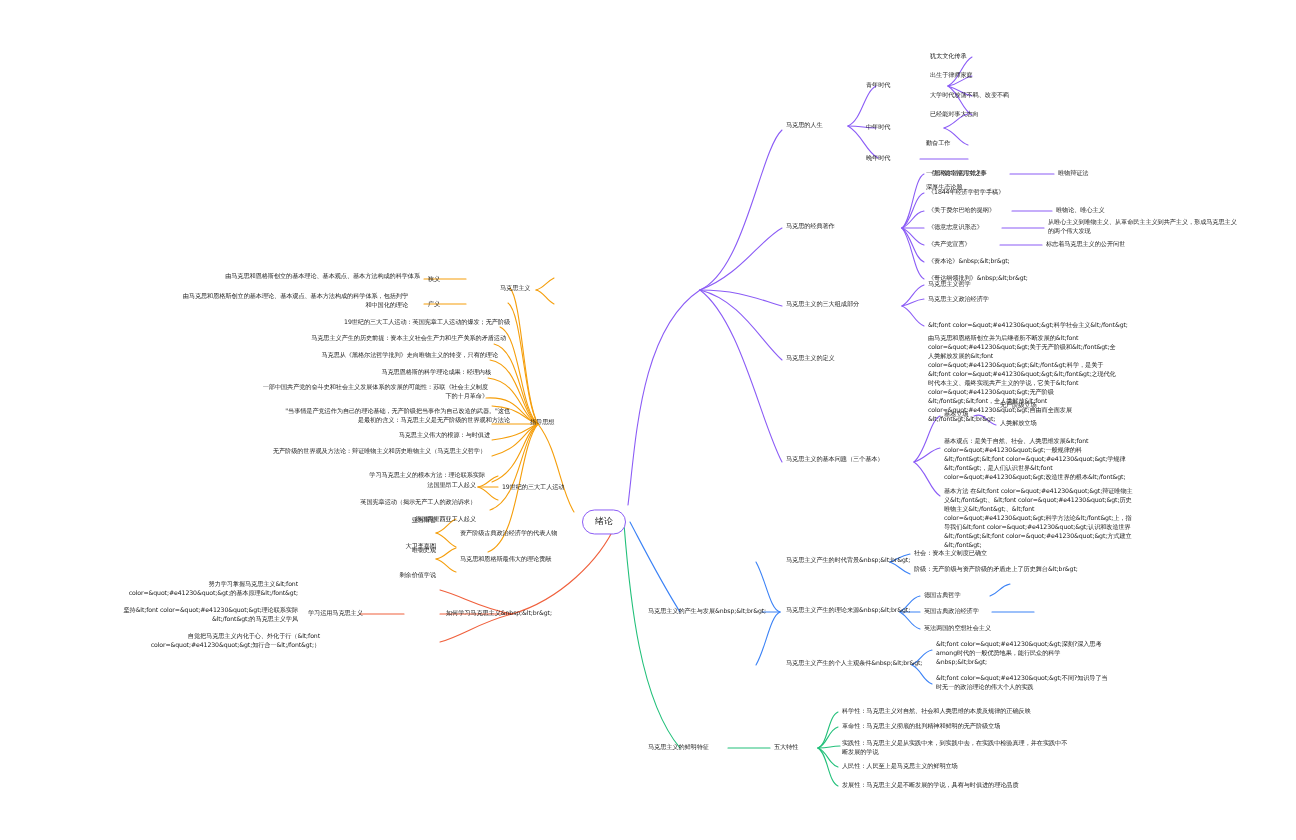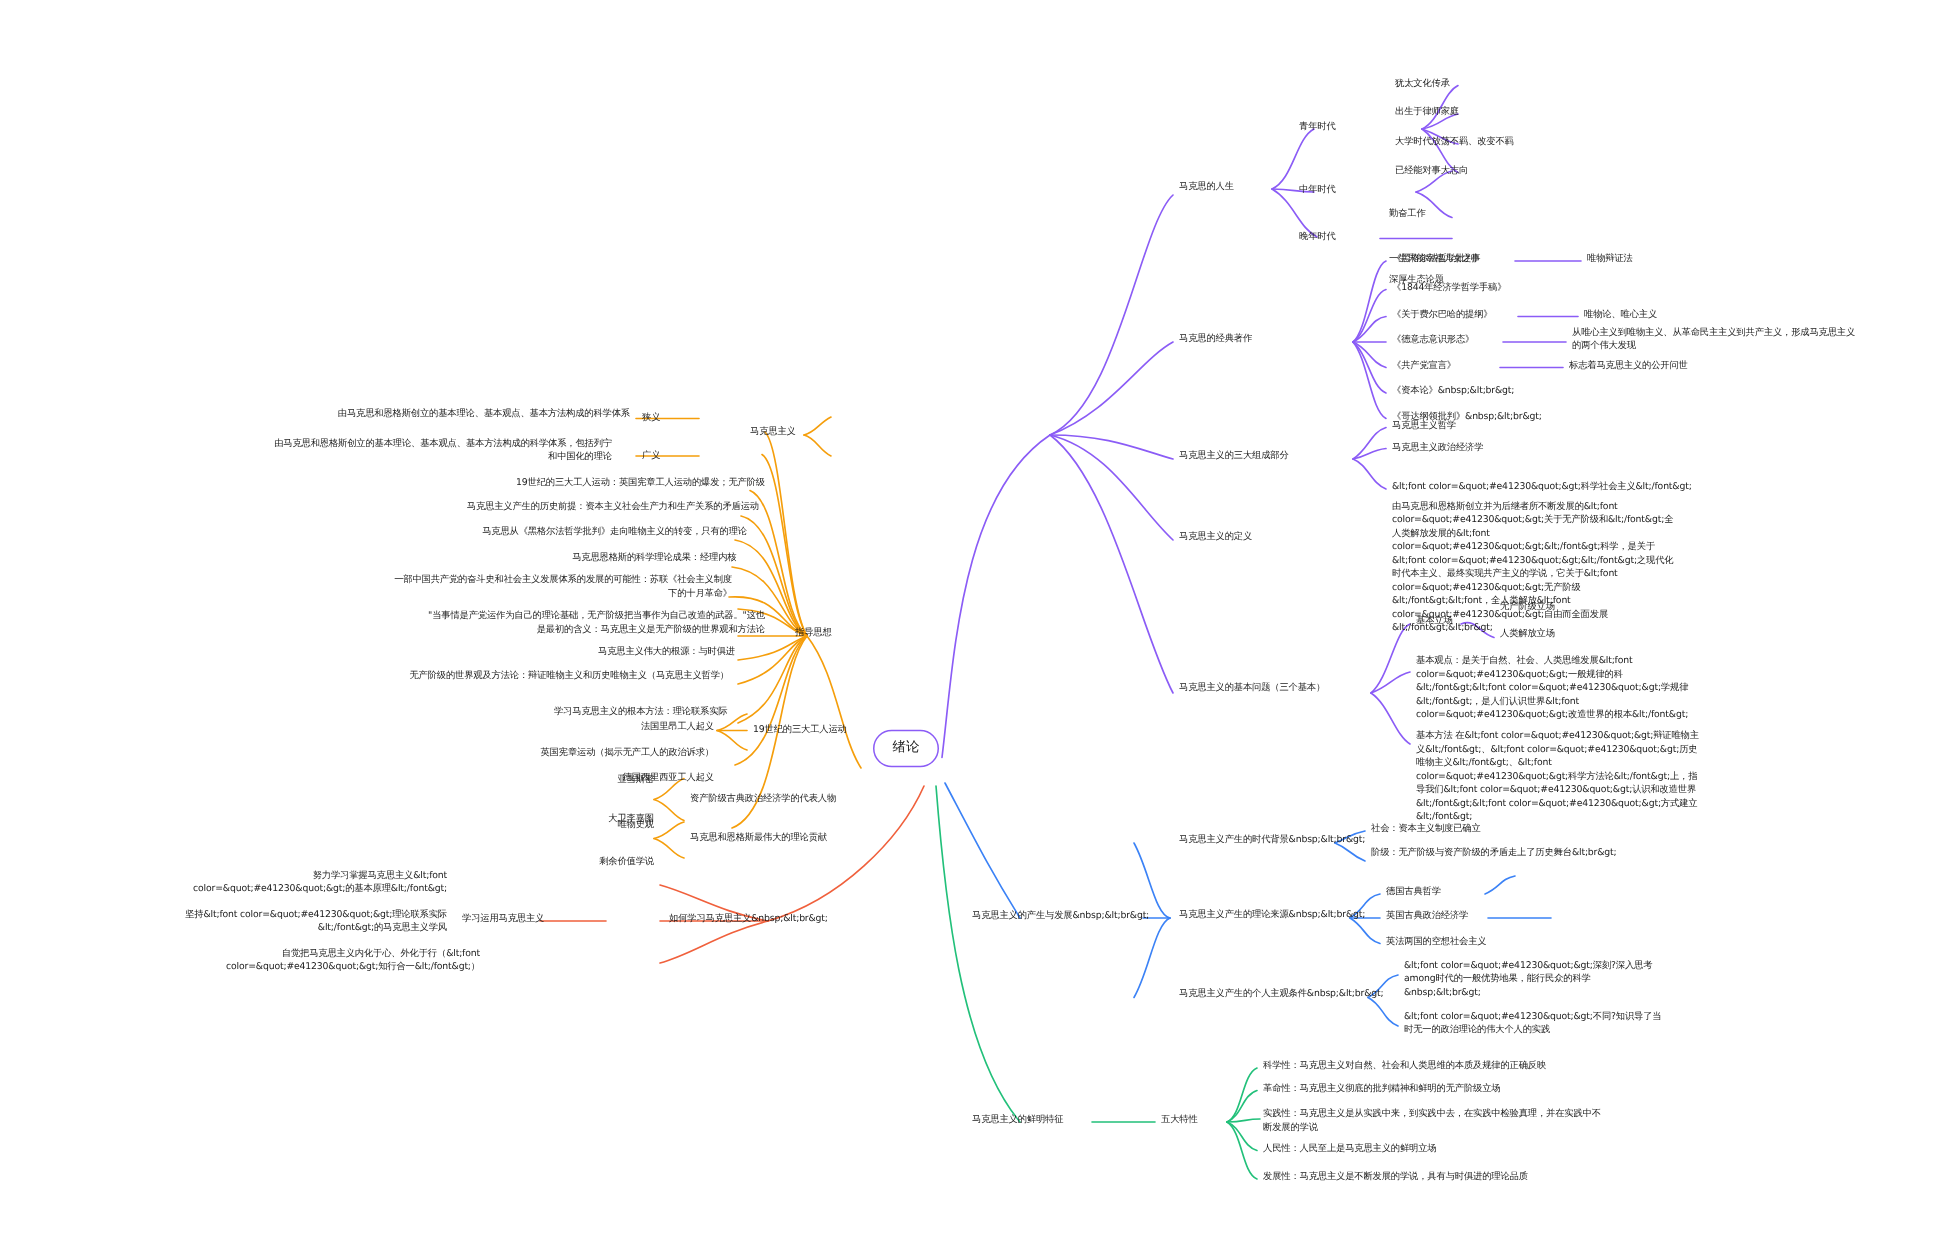--- a/index.html
+++ b/index.html
@@ -133,21 +133,21 @@
       <path d="M728,748 L770,748"></path>
       <path d="M818,748 C828,744 828,716 838,712"></path>
       <path d="M818,748 C828,744 828,730 838,727"></path>
       <path d="M818,748 C830,748 830,746 840,746"></path>
       <path d="M818,748 C828,752 828,764 838,767"></path>
       <path d="M818,748 C828,754 828,782 838,786"></path>
     </g>
   </g>
 </svg>
 
-<div class="node center" style="left:582px;top:499px;transform:translateY(-50%);">绪论</div>
+<div class="node center" style="left:582px;top:522px;transform:translateY(-50%);">绪论</div>
 
 <div class="node n-r w105" style="left:786px;top:121px;">马克思的人生</div>
 
 <div class="node n-r w60" style="left:866px;top:81px;width:60px">青年时代</div>
 <div class="node n-r w60" style="left:866px;top:123px;width:60px">中年时代</div>
 <div class="node n-r w60" style="left:866px;top:154px;width:60px">晚年时代</div>
 
 <div class="node n-r w105" style="left:930px;top:52px;">犹太文化传承</div>
 <div class="node n-r w105" style="left:930px;top:71px;">出生于律师家庭</div>
 <div class="node n-r w130" style="left:930px;top:91px;">大学时代放荡不羁、改变不羁</div>

